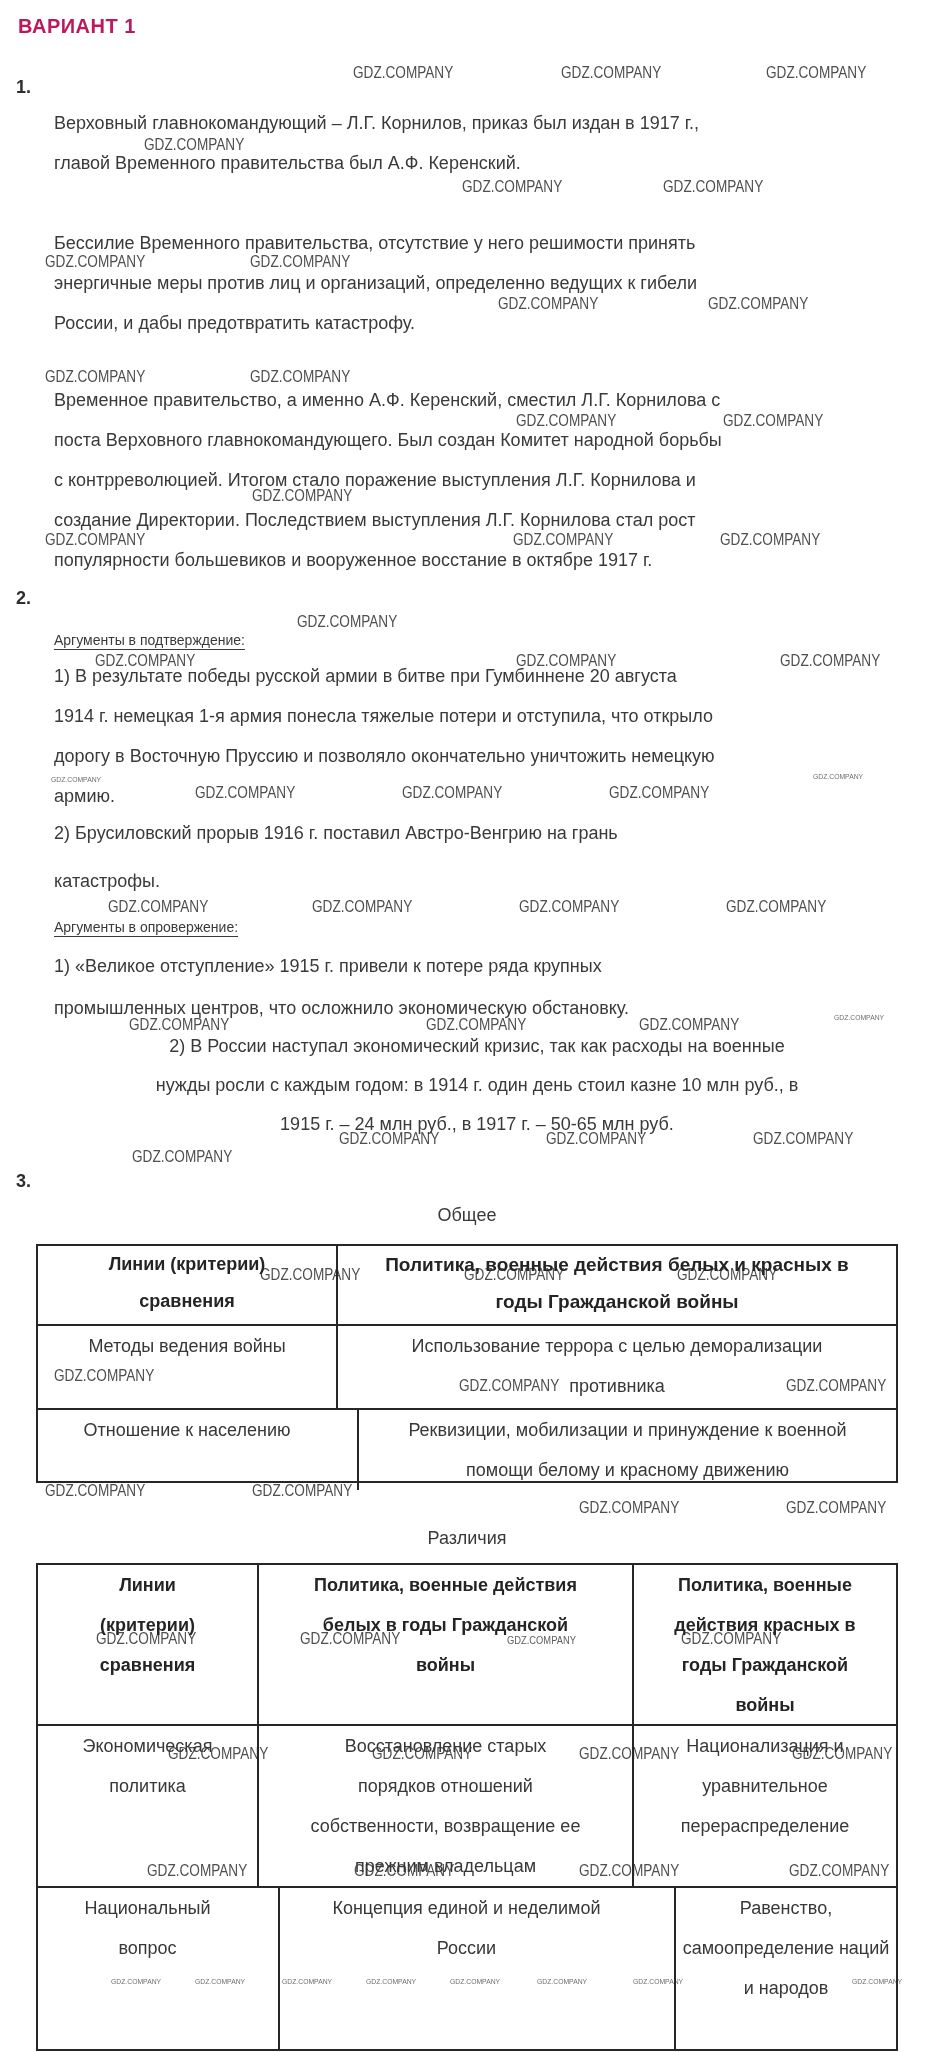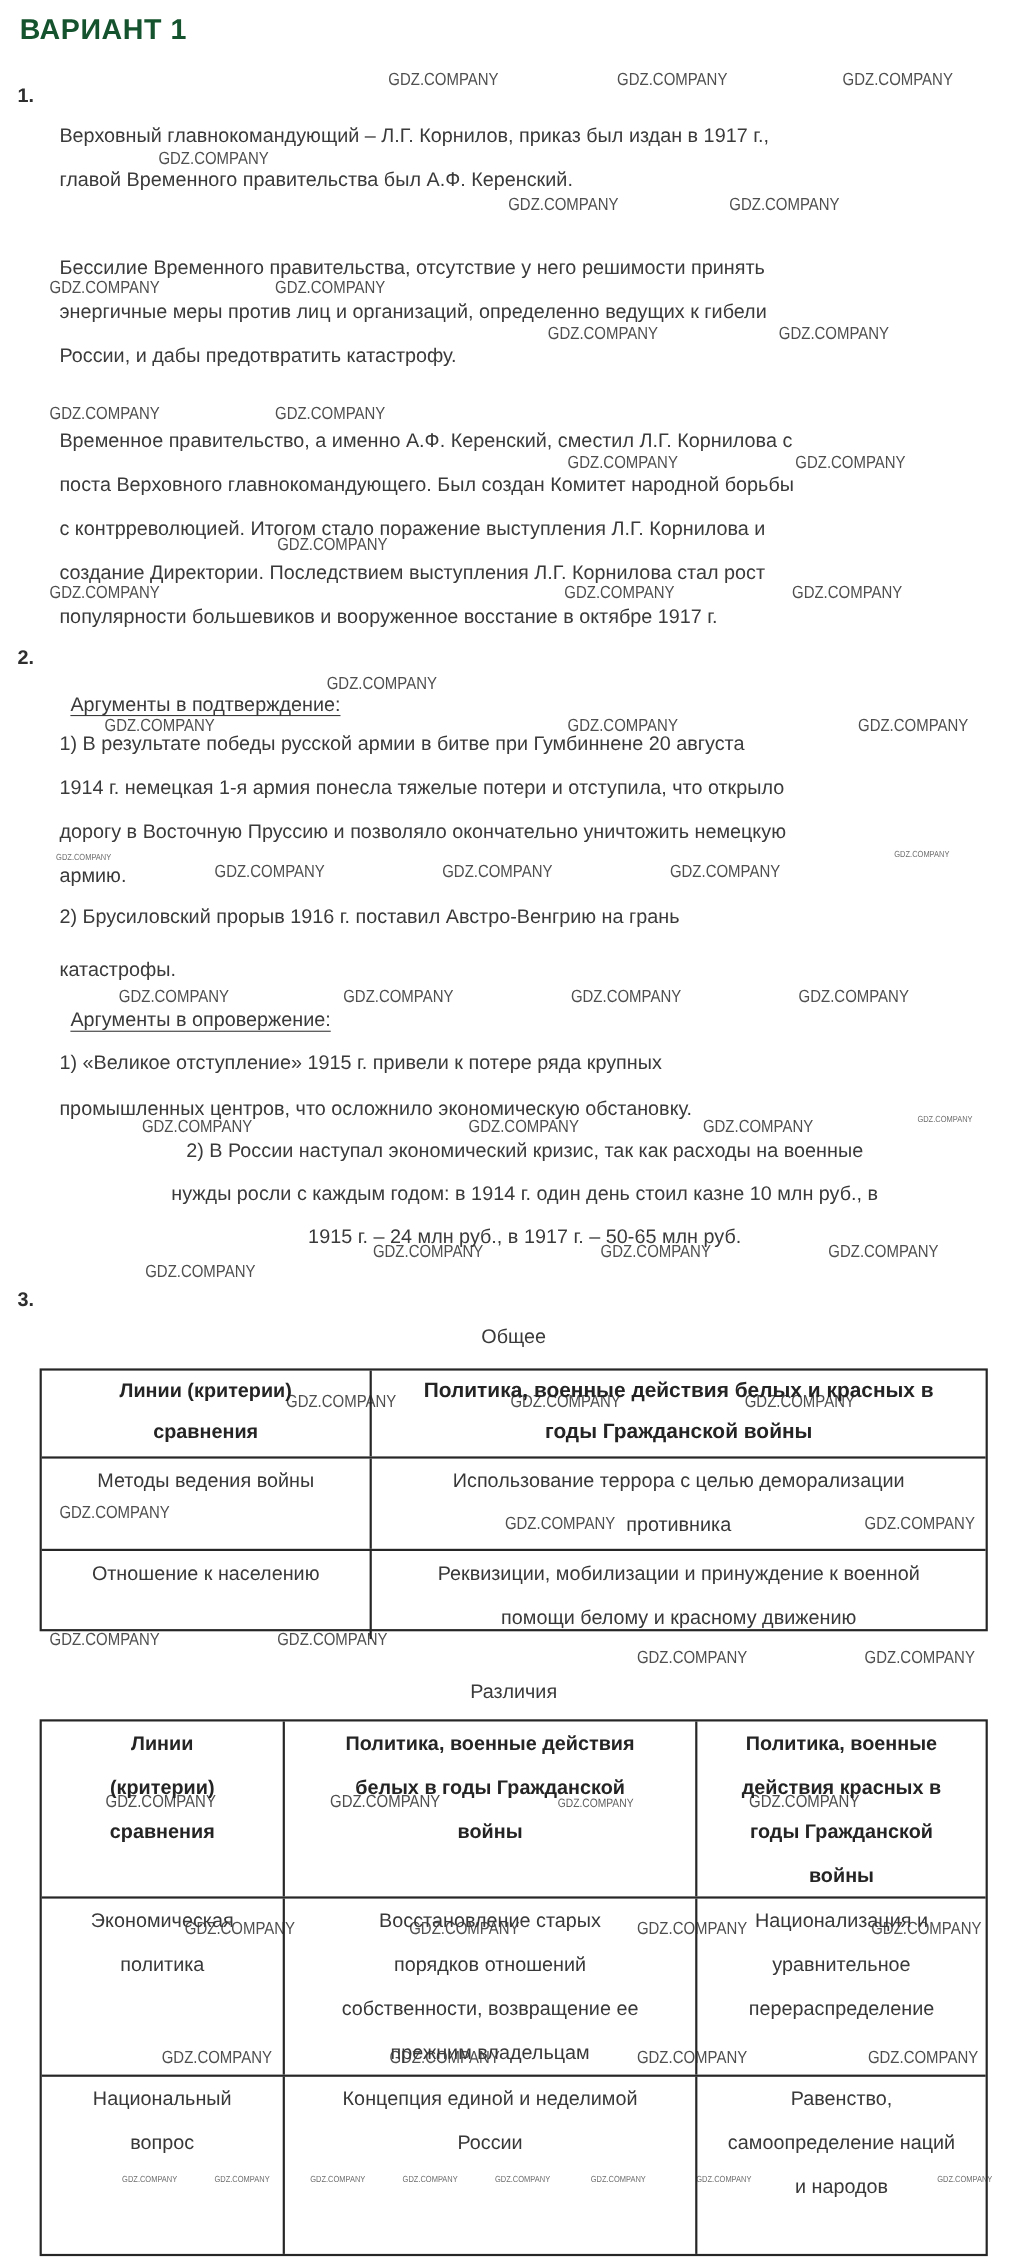--- a/index.html
+++ b/index.html
@@ -20,56 +20,56 @@
     transform-origin:left center;
     line-height:1;
     pointer-events:none;
   }
   .wm-n{font-size:16px;}
   .wm-s{font-size:11px;color:#5d5d5d;}
   .wm-t{font-size:8px;color:#6e6e6e;}
   
   .doc-title{
     position:absolute;left:18px;top:13px;
-    font-size:26px;font-weight:bold;color:#14532d;
+    font-size:20px;font-weight:bold;color:#be185d;
     margin:0;line-height:26px;letter-spacing:.5px;
   }
   .qnum{
     position:absolute;left:16px;
     font-size:18px;font-weight:600;color:#2e2e2e;line-height:24px;
   }
   
   .para{
     position:absolute;left:54px;width:846px;
     font-size:18px;line-height:40px;color:#3a3a3a;
   }
   .para .line{white-space:nowrap;}
   .lh48{line-height:48px;}
   .lh42{line-height:42px;}
   .lh39{line-height:39px;}
   .subhead{
-    position:absolute;left:64px;
-    font-size:18px;color:#3a3a3a;line-height:24px;
+    position:absolute;left:54px;
+    font-size:14px;color:#3a3a3a;line-height:24px;
     text-decoration:underline;text-underline-offset:4px;
   }
   .tbl-title{
     position:absolute;left:36px;width:862px;
     text-align:center;font-size:18px;color:#3a3a3a;line-height:24px;
   }
   
   .tbl{
     position:absolute;left:36px;width:862px;
     display:flex;flex-direction:column;
     border:2px solid #262626;
     box-sizing:border-box;
     background:transparent;
   }
   .trow{display:flex;flex-shrink:0;}
   .trow + .trow{border-top:2px solid #262626;}
-  .trow.fill{flex:1;}
+  .trow.fill{flex:1;gap:21px;}
   .tcell{
     box-sizing:border-box;
     text-align:center;
     font-size:18px;color:#383838;
     padding-top:0;
     overflow:hidden;
   }
   .tcell + .tcell{border-left:2px solid #262626;}
   .tline{line-height:40px;white-space:nowrap;}
   .th .tline{font-weight:bold;color:#242424;}

